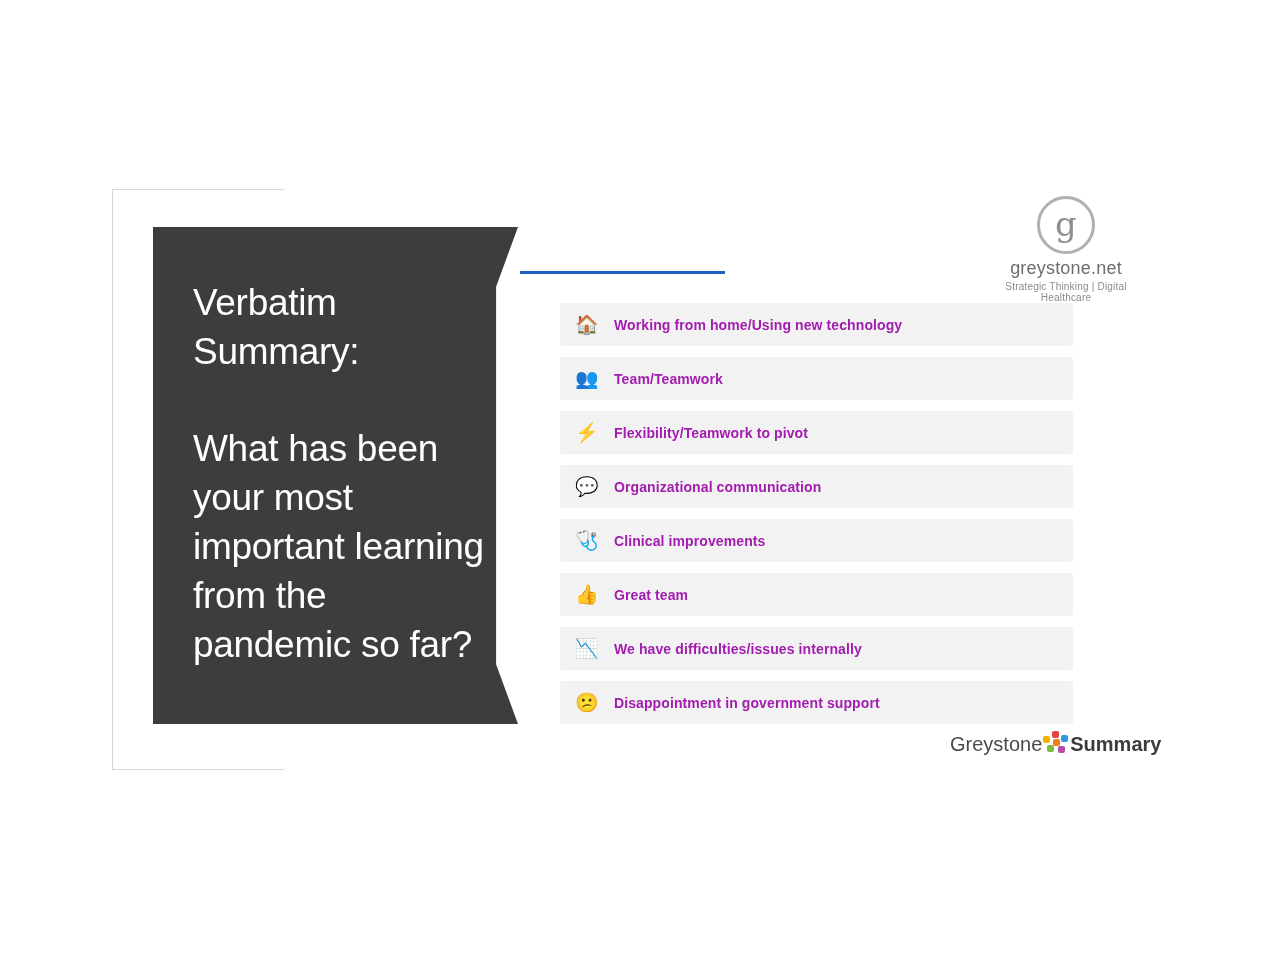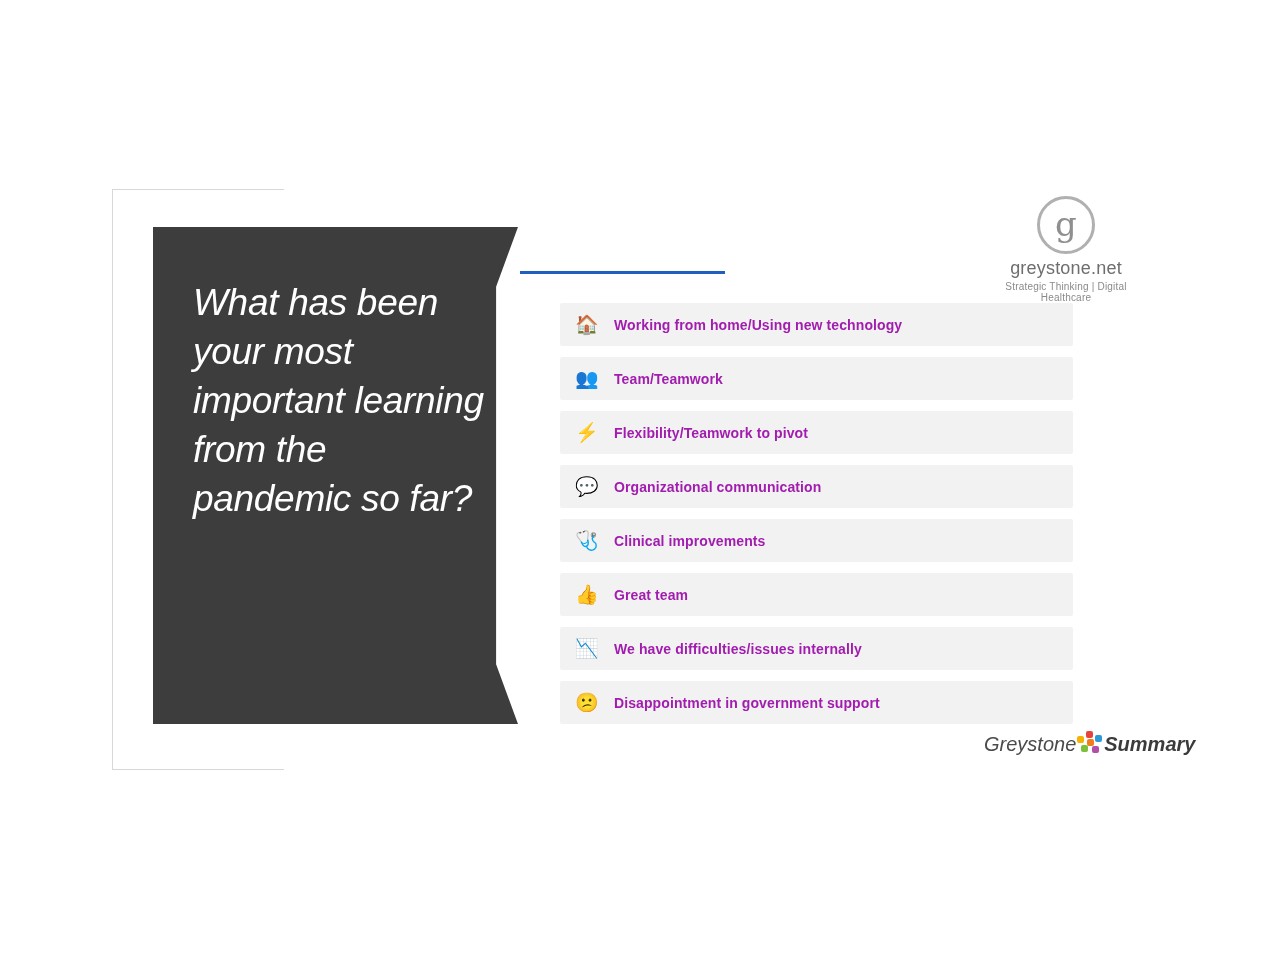--- a/index.html
+++ b/index.html
@@ -68,21 +68,21 @@
     color: #ffffff;
     font-size: 37px;
     line-height: 49px;
     letter-spacing: -0.3px;
   }
   .title-line-1 {
     font-weight: 400;
   }
   .title-line-2 {
     font-weight: 400;
-    font-style: italic;
+    margin-top: 48px;
   }
 
   
   .accent-rule {
     position: absolute;
     left: 520px;
     top: 271px;
     width: 205px;
     height: 3px;
     background: #1f5fbf;
@@ -160,27 +160,26 @@
   .gs-logo .tagline {
     margin-top: 2px;
     font-size: 10px;
     color: #8a8a8a;
     letter-spacing: 0.2px;
   }
 
   
   .engage-logo {
     position: absolute;
-    left: 984px;
+    left: 950px;
     top: 731px;
     display: flex;
     align-items: center;
     font-size: 20px;
     color: #3b3b3b;
-    font-style: italic;
   }
   .engage-logo .word-grey {
     font-weight: normal;
     color: #4a4a4a;
   }
   .engage-logo .burst {
     width: 26px;
     height: 26px;
     margin: 0 1px;
     position: relative;
@@ -202,20 +201,21 @@
 
 <div class="slide">
 
   <div class="frame-line-v"></div>
   <div class="frame-line-top"></div>
   <div class="frame-line-bottom"></div>
 
   <div class="title-panel"></div>
 
   <div class="title-text">
+    <div class="title-line-1">Verbatim Summary:</div>
     <div class="title-line-2">What has been your most important learning from the pandemic so far?</div>
   </div>
 
   <div class="accent-rule"></div>
 
   <div class="list">
 
     <div class="list-item">
       <span class="icon-wrap">
           <span class="icon-glyph">🏠</span>

